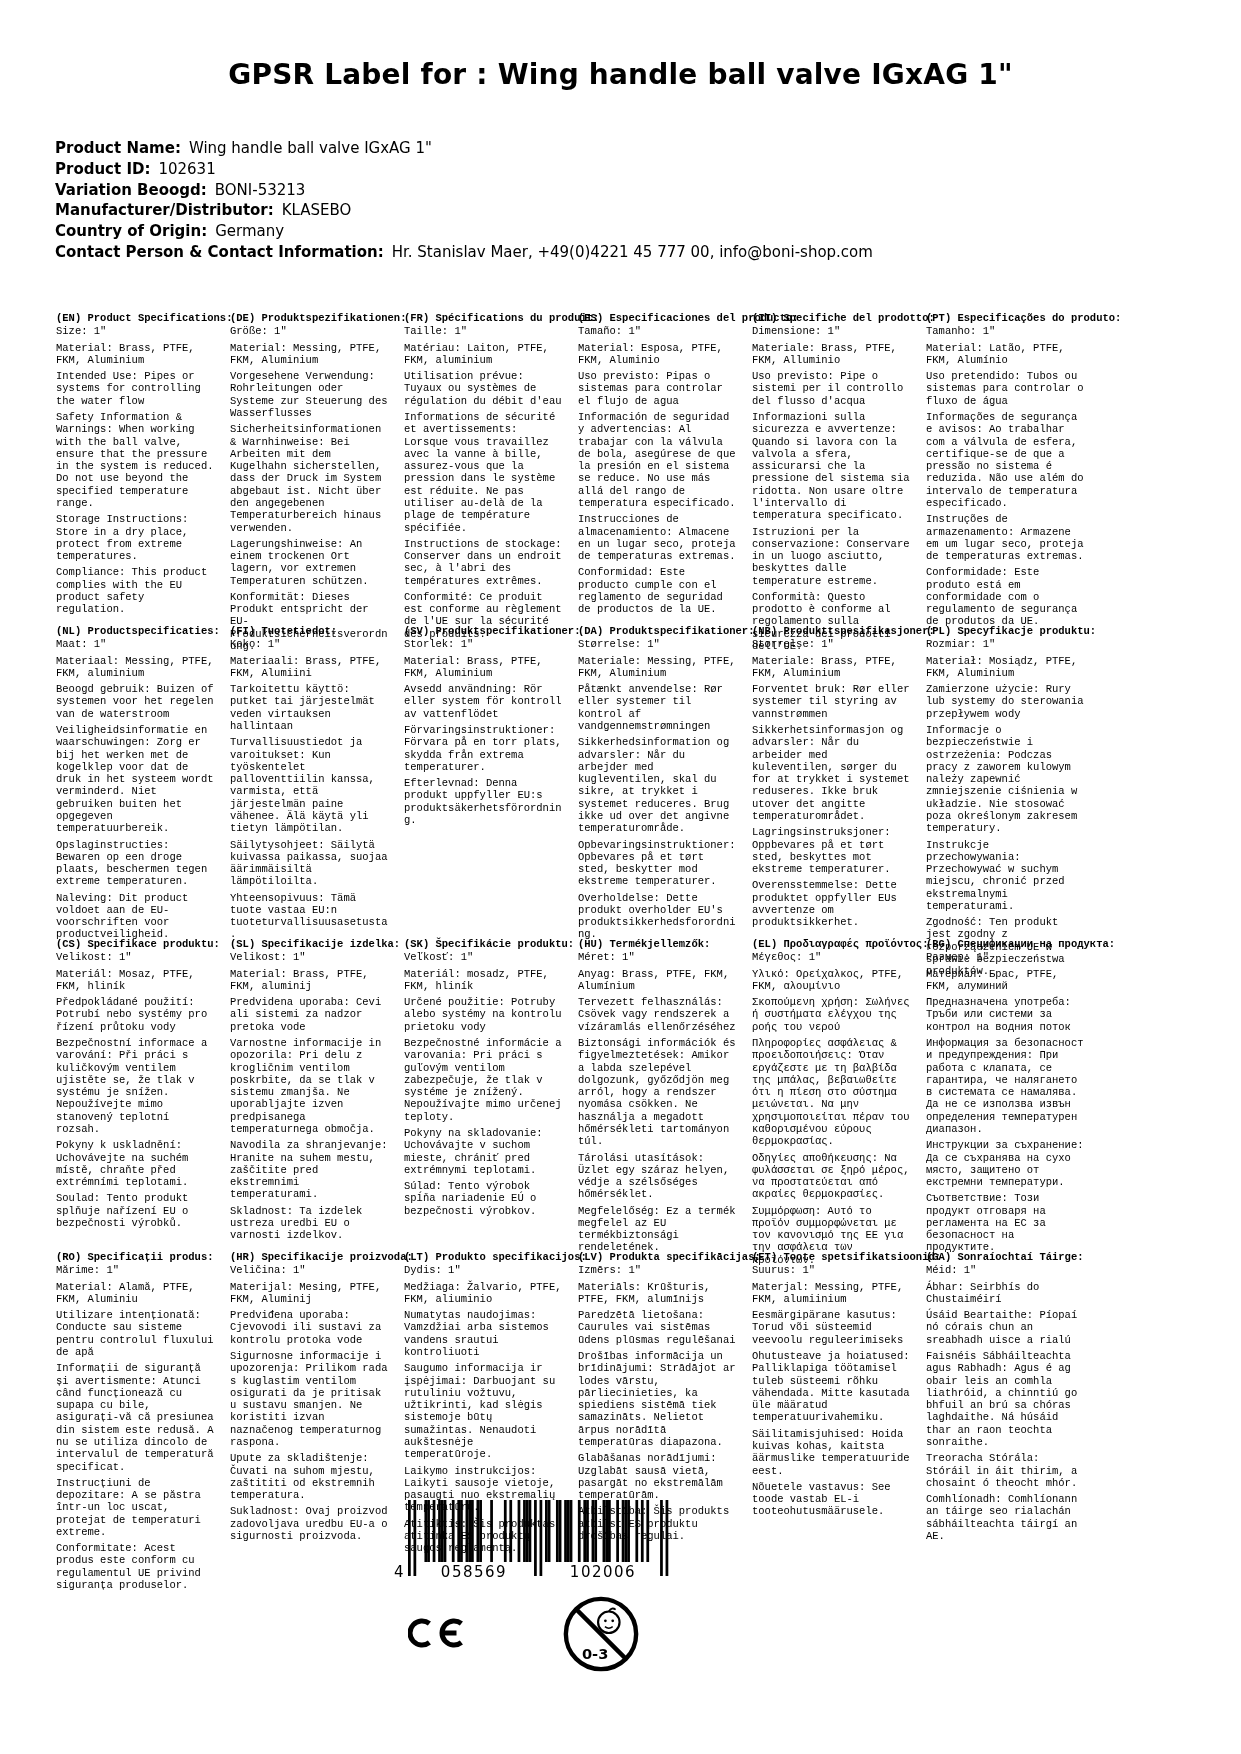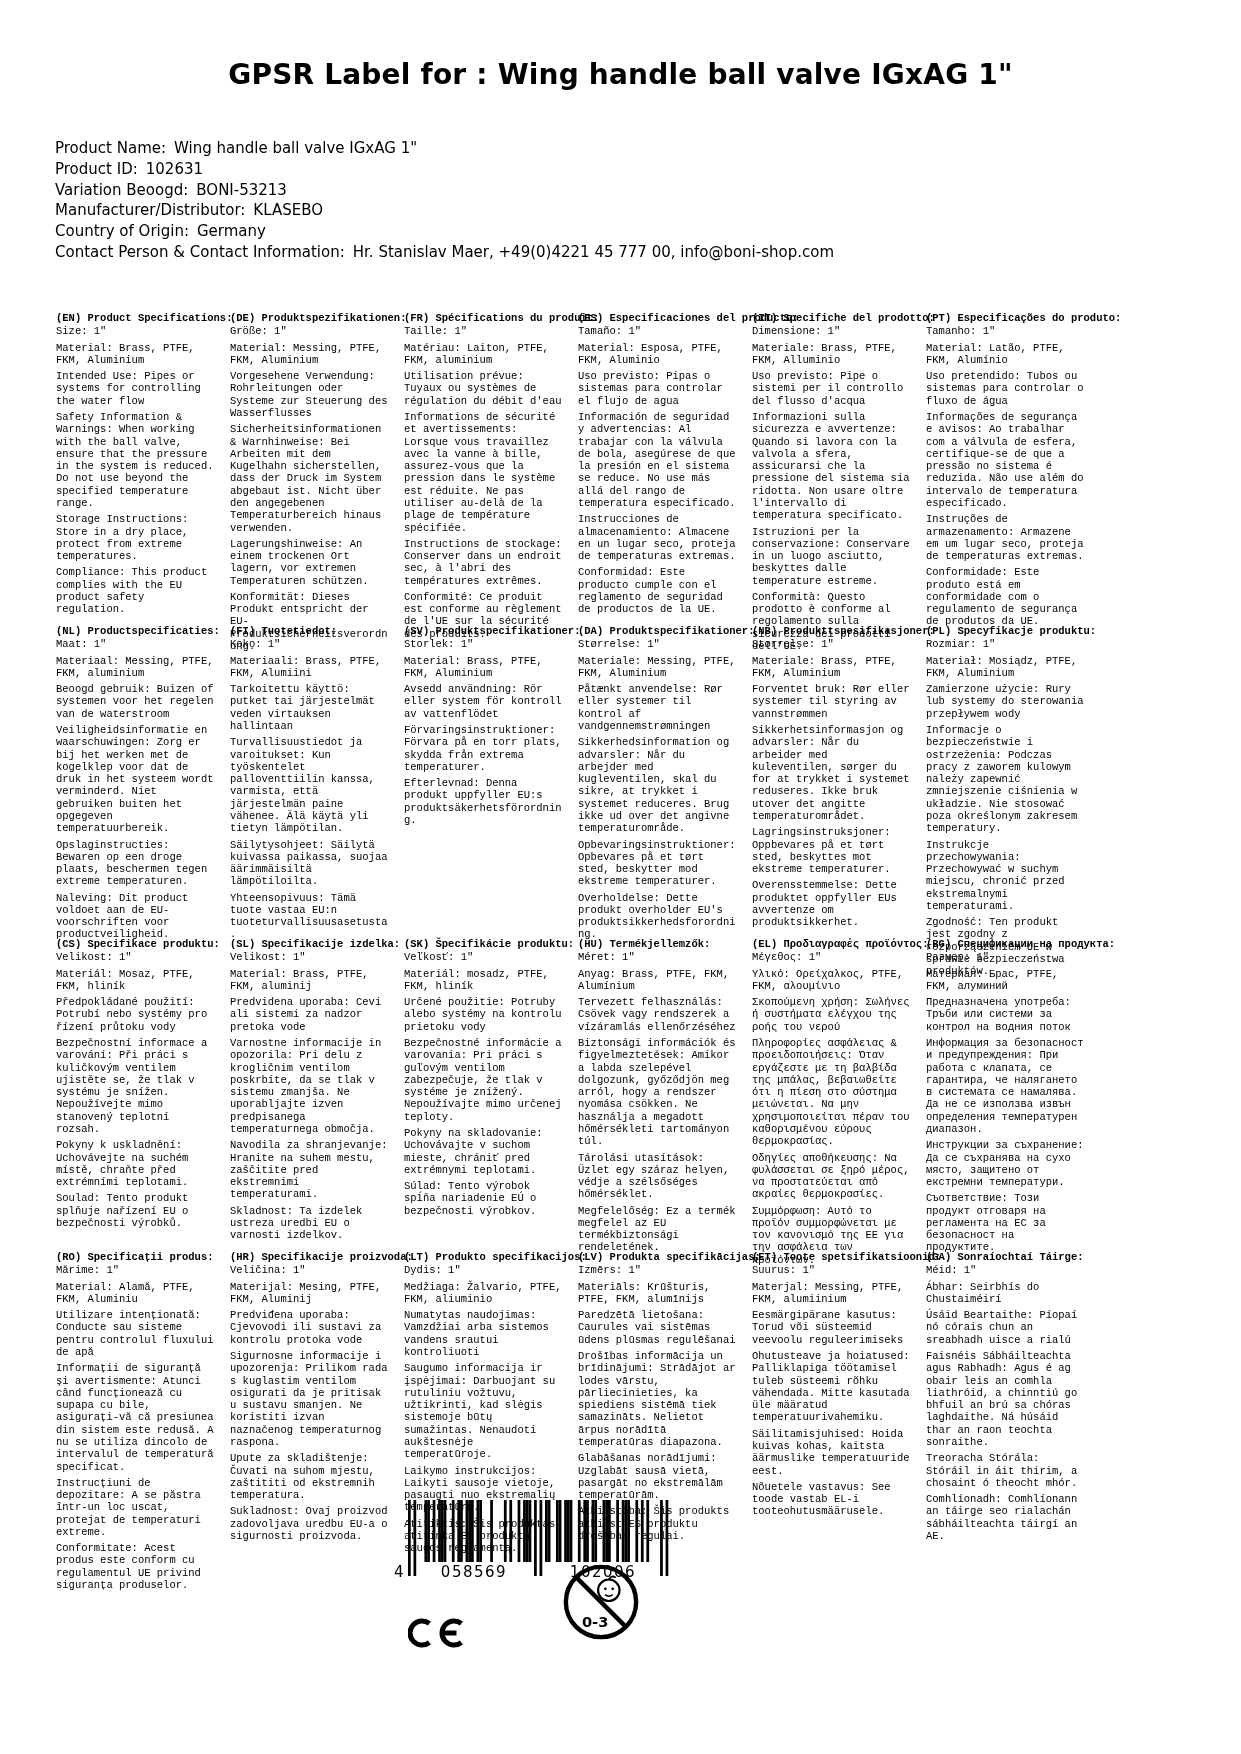--- a/index.html
+++ b/index.html
@@ -12,21 +12,21 @@
   }
   .title{
     position:absolute;top:58px;left:0;width:100%;
     margin:0;text-align:center;
     font-size:28px;font-weight:bold;letter-spacing:0.2px;
   }
   .product-info{
     position:absolute;top:138px;left:55px;right:80px;
     font-size:15px;line-height:20.8px;
   }
-  .info-label{font-weight:normal;margin-right:8px;}
+  .info-label{font-weight:bold;margin-right:8px;}
   .spec-grid{
     position:absolute;top:312px;left:56px;
     display:grid;
     grid-template-columns:repeat(6,160px);
     column-gap:14px;
     grid-auto-rows:313px;
     font-family:Liberation Mono, monospace;
   }
   .spec-block{
     font-size:10.5px;line-height:1.17;
@@ -35,21 +35,21 @@
   .spec-heading{
     font-weight:bold;white-space:nowrap;margin:0 0 1px 0;
   }
   .spec-block p{margin:0 0 4px 0;}
   .barcode-wrap{position:absolute;left:392px;top:1500px;}
   .barcode-wrap svg text{
     font-family:"DejaVu Sans", sans-serif;
     font-size:15px;letter-spacing:1.5px;
   }
   .ce-wrap{position:absolute;left:408px;top:1606px;}
-  .age-wrap{position:absolute;left:560px;top:1560px;}
+  .age-wrap{position:absolute;left:560px;top:1592px;}
   .age-wrap text{font-family:"DejaVu Sans", sans-serif;font-weight:bold;font-size:15px;}
 </style>
 </head>
 <body>
 
 <div class="page">
 
   <h1 class="title">GPSR Label for : Wing handle ball valve IGxAG 1"</h1>
 
   <div class="product-info">

